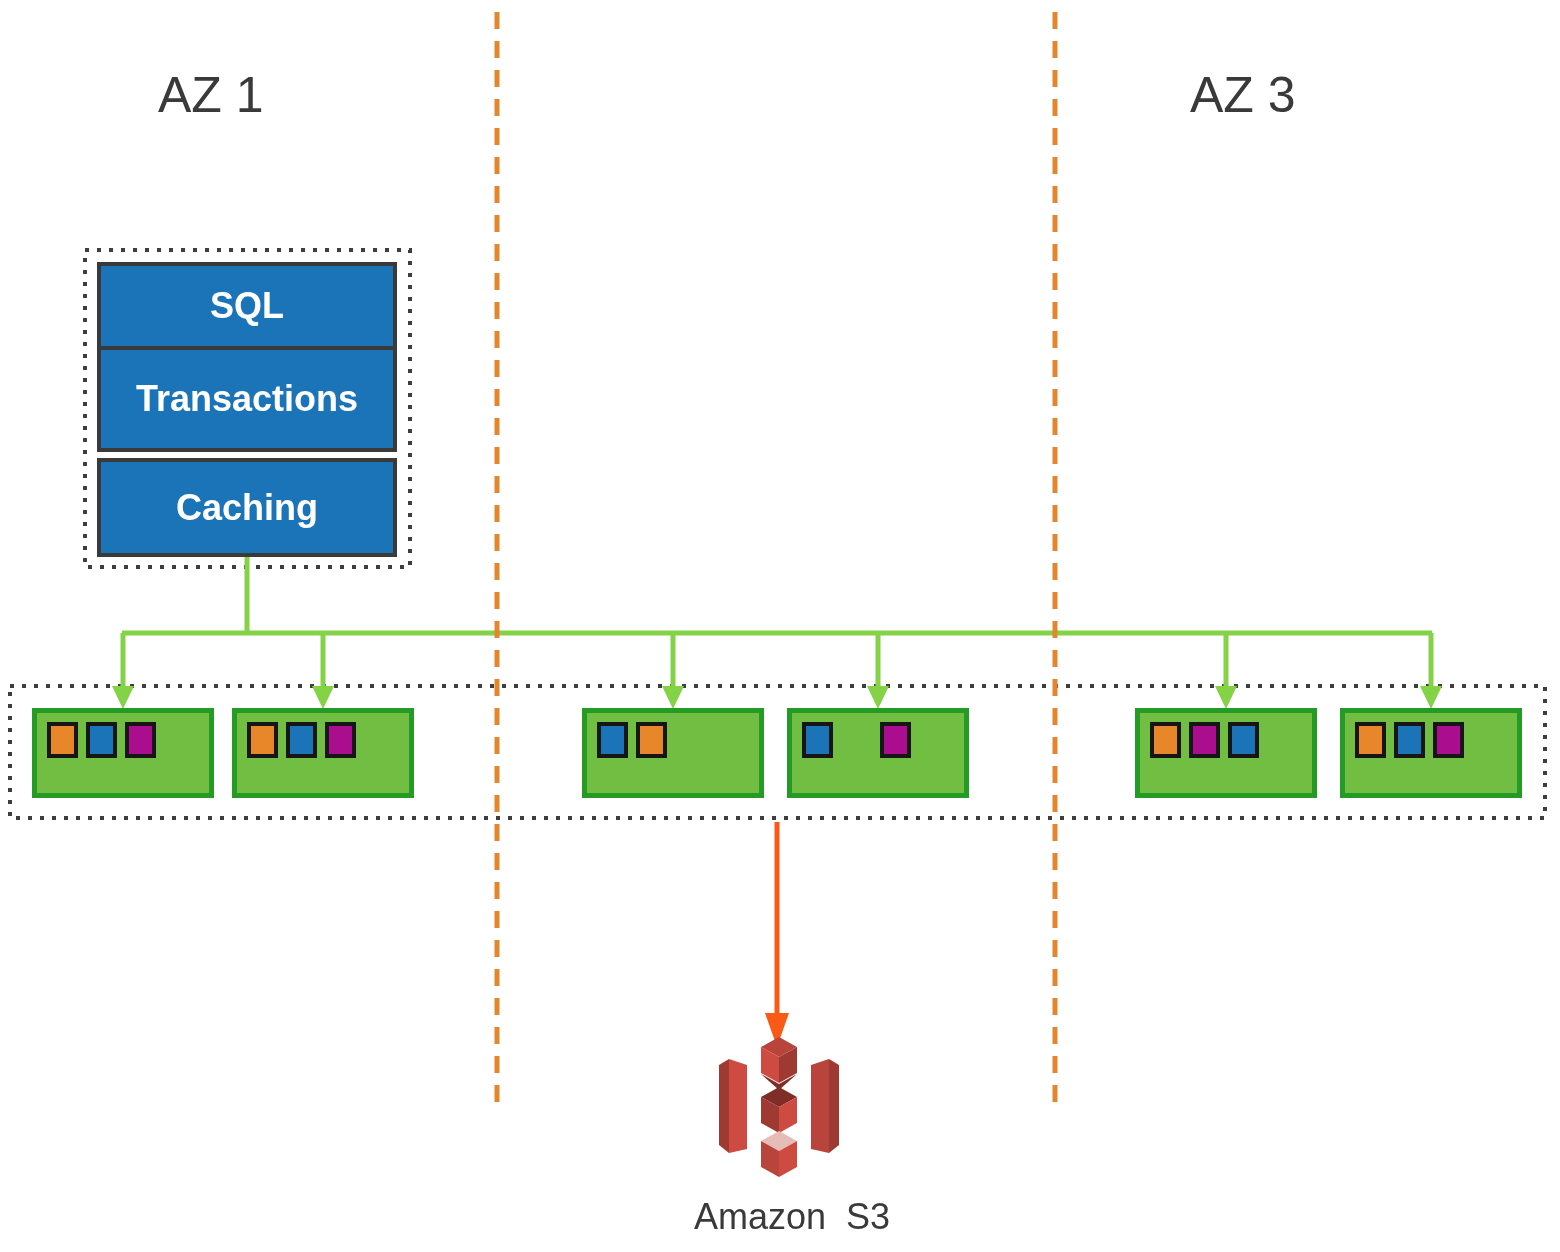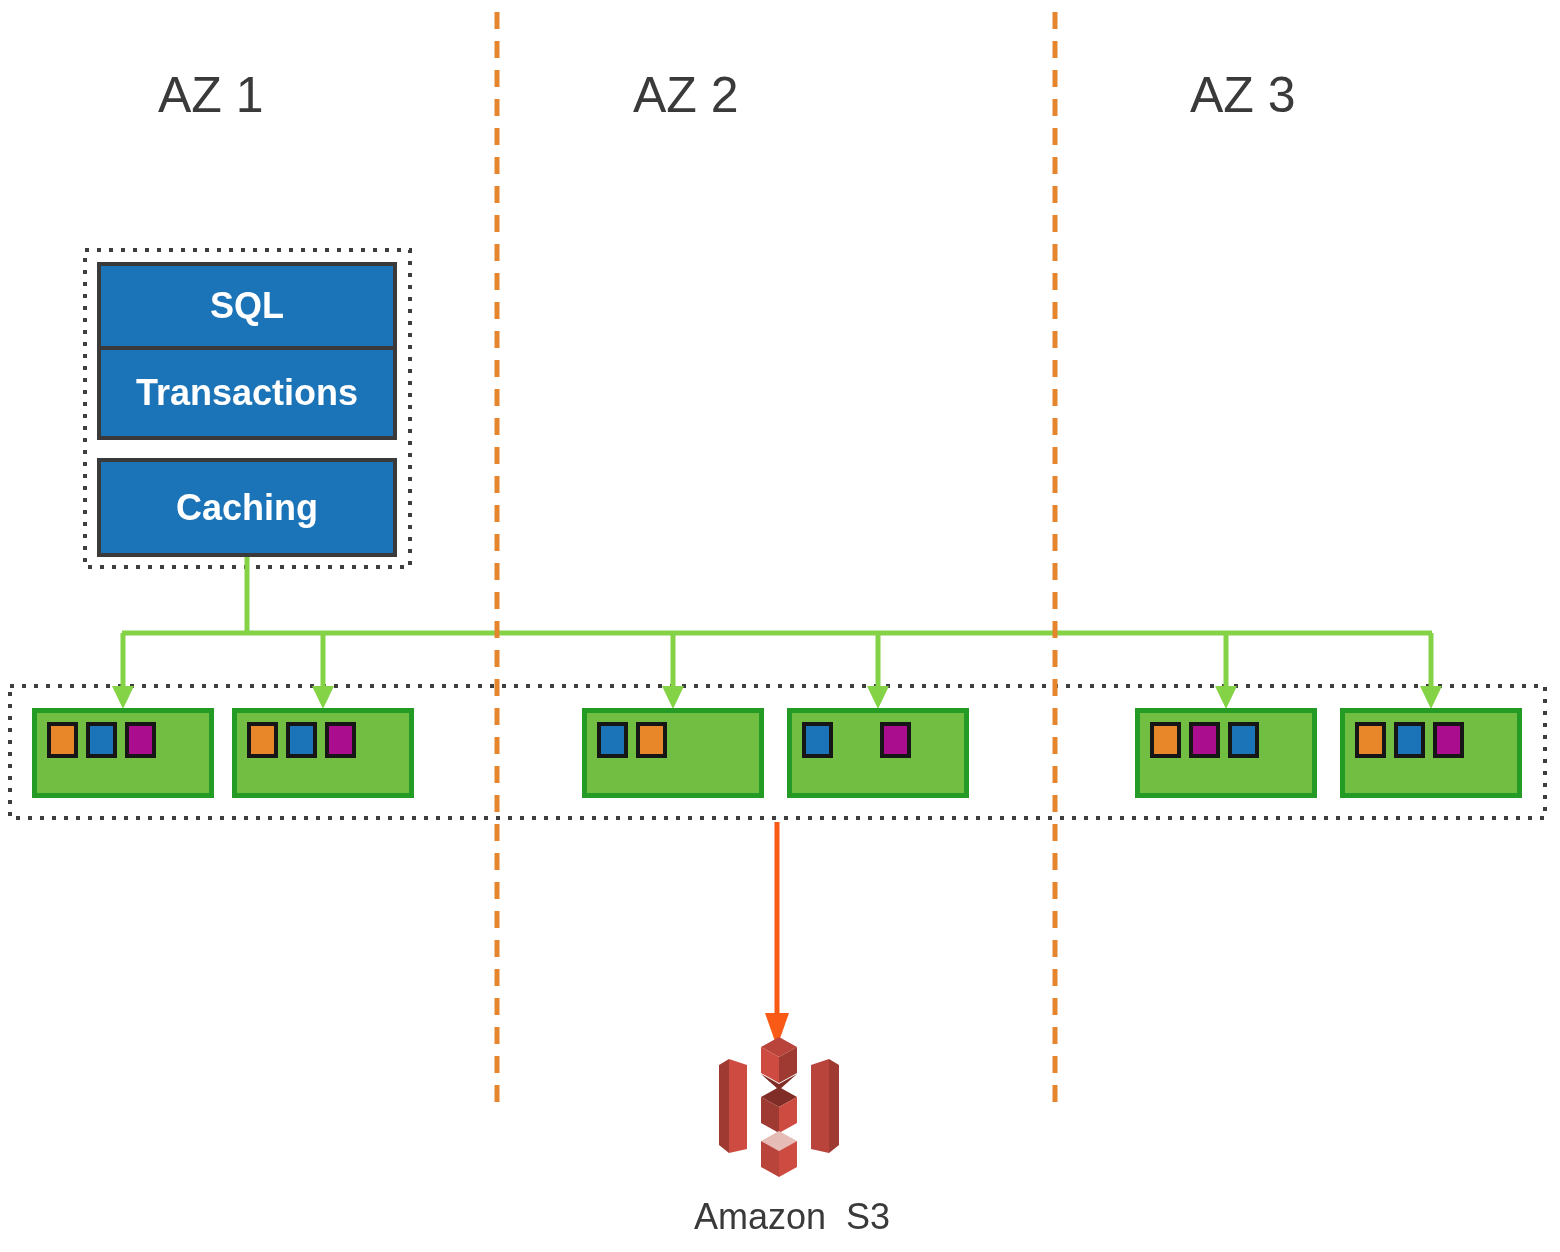--- a/index.html
+++ b/index.html
@@ -39,21 +39,21 @@
     position:absolute;top:68px;width:240px;
     font-size:50px;line-height:1.1;color:var(--label-text-dark);
   }
   .layer{
     position:absolute;left:97px;width:300px;box-sizing:border-box;
     background:var(--database-layer-blue);border:4px solid var(--database-layer-border);
     color:var(--layer-text-white);font-weight:bold;font-size:36px;
     display:flex;align-items:center;justify-content:center;
   }
   #layer-sql{top:262px;height:88px;}
-  #layer-transactions{top:350px;height:90px;border-top:none;}
+  #layer-transactions{top:350px;height:102px;border-top:none;}
   #layer-caching{top:458px;height:99px;}
   .storage-node{
     position:absolute;top:708px;width:182px;height:90px;box-sizing:border-box;
     background:var(--storage-node-green);border:5px solid var(--storage-node-border-green);
   }
   .seg{
     position:absolute;top:9px;width:31px;height:36px;box-sizing:border-box;
     border:4px solid var(--segment-border-black);
   }
   .s3-icon{position:absolute;left:713px;top:1031px;}
@@ -90,21 +90,20 @@
       </g>
 
     <line class="az-sep" x1="497" y1="12" x2="497" y2="1108"></line>
     <line class="az-sep" x1="1055" y1="12" x2="1055" y2="1108"></line>
 
     <path class="s3-line" d="M777,822 L777,1016"></path>
     <polygon class="s3-head" points="765,1013 789,1013 777,1047"></polygon>
   </svg>
 
   <div class="az-label" style="left:158px;">AZ 1</div>
-  <div class="az-label" style="left:633px;">AZ 2</div>
   <div class="az-label" style="left:1190px;">AZ 3</div>
 
   <div id="layer-sql" class="layer">SQL</div>
   <div id="layer-transactions" class="layer">Transactions</div>
   <div id="layer-caching" class="layer">Caching</div>
 
   <div id="storage-nodes">
       <div class="storage-node" style="left: 32px;">
         <div class="seg" style="left: 10px; background: var(--segment-orange);"></div>
         <div class="seg" style="left: 49px; background: var(--segment-blue);"></div>

